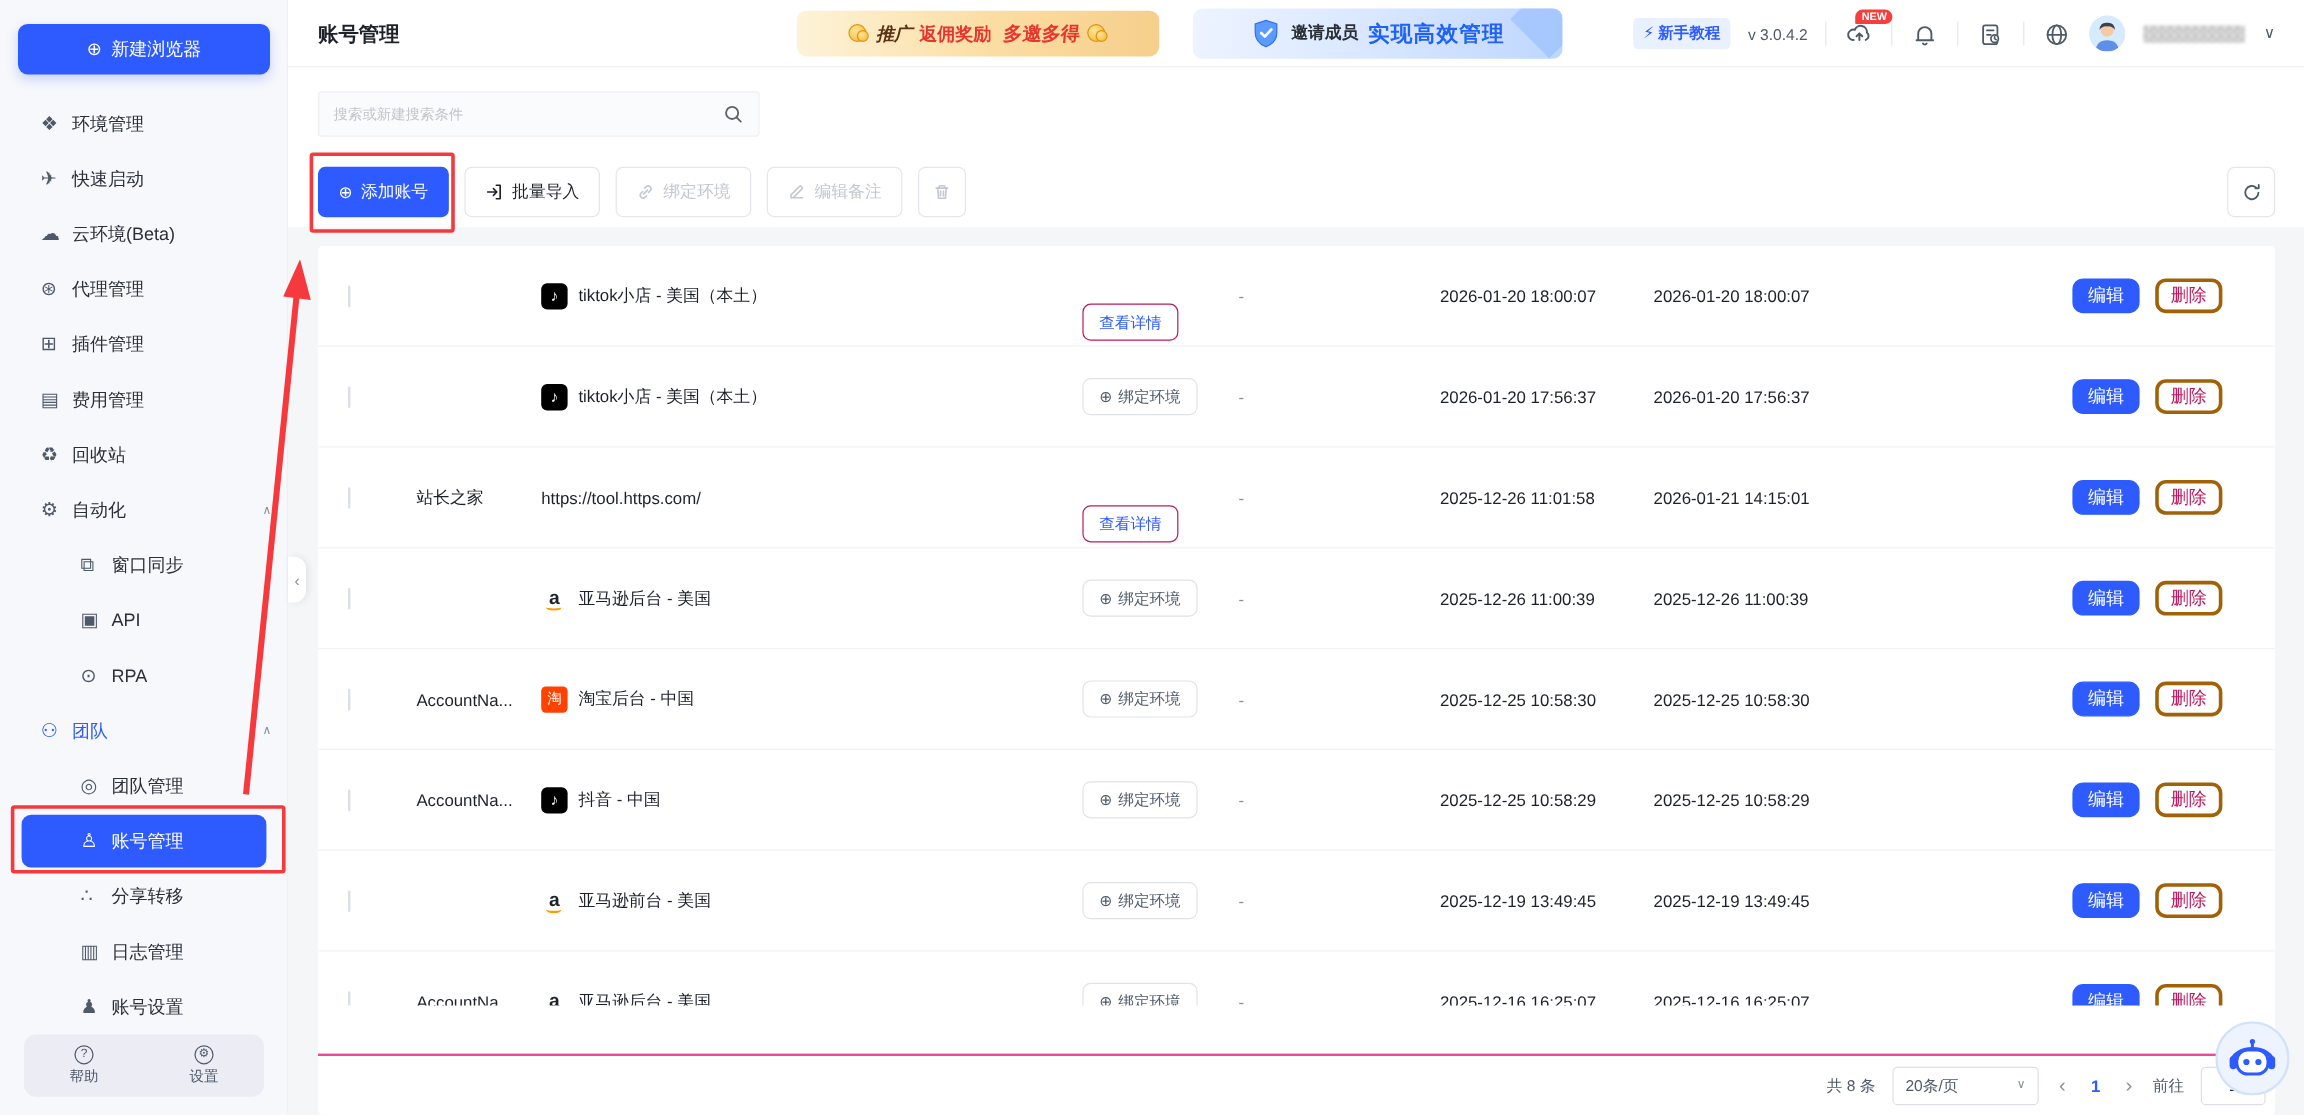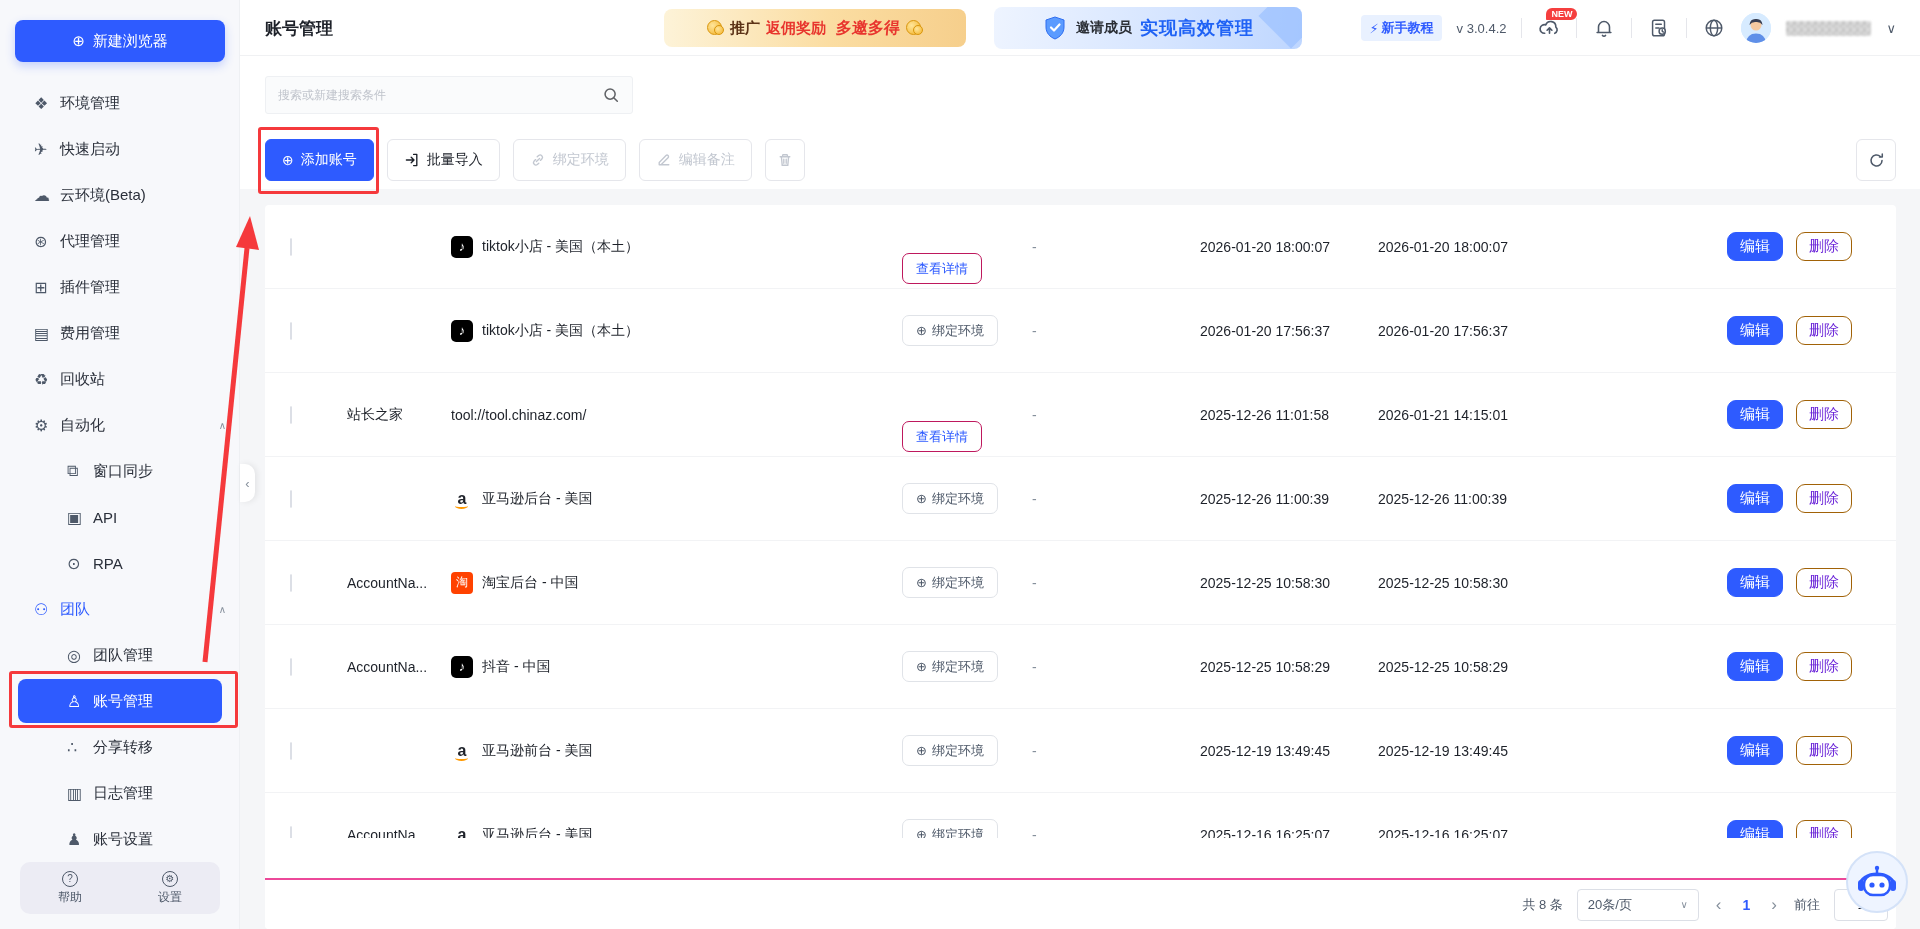--- a/index.html
+++ b/index.html
@@ -28,35 +28,35 @@
 
   
   .main { position:absolute; left:240px; top:0; width:1680px; height:929px; background:#f5f6f8; }
   .topbar { position:relative; height:56px; background:#fff; border-bottom:1px solid #f0f1f3; }
   .page-title { position:absolute; left:25px; top:17px; font-size:17px; font-weight:700; }
 
   .banner1 { position:absolute; left:424px; top:9px; width:302px; height:38px; border-radius:8px;
     background:linear-gradient(90deg,#fdf3d8,#fbdda2 55%,#f6cf8c); display:flex; align-items:center; justify-content:center; gap:6px; cursor:pointer; overflow:hidden; }
   .coin { width:15px; height:15px; border-radius:50%; background:radial-gradient(circle at 35% 35%,#ffe59a,#f3b229); border:1px solid #d9960c; display:inline-block; }
   .coin.small { width:10px; height:10px; margin-left:-8px; margin-top:8px; }
-  .b1-t1 { color:#5c3317; font-weight:900; font-size:15px; }
+  .b1-t1 { color:#5c3317; font-weight:900; font-size:15px;font-style:italic; }
   .b1-t2 { color:#e8352e; font-weight:900; font-size:15px; }
   .b1-t3 { color:#e8352e; font-weight:900; font-size:16px; transform:skewX(-5deg); display:inline-block; margin-left:4px; }
 
   .banner2 { position:absolute; left:754px; top:7px; width:308px; height:42px; border-radius:8px;
     background:linear-gradient(100deg,#eef4ff,#d6e5ff 55%,#bed6ff); display:flex; align-items:center; justify-content:center; gap:8px; cursor:pointer; overflow:hidden; }
   .banner2::after { content:""; position:absolute; right:-12px; top:-14px; width:46px; height:46px; background:#8fb9ff; transform:rotate(45deg); opacity:.55; }
   .b2-t1 { color:#2b2f36; font-weight:700; font-size:14px; }
   .b2-t2 { color:#1f62f5; font-weight:800; font-size:18px; letter-spacing:1px; }
 
   .top-right { position:absolute; right:24px; top:0; height:56px; display:flex; align-items:center; gap:15px; }
   .tut-badge { background:#e9f1ff; color:#2e5bff; font-weight:700; font-size:13px; border-radius:4px; padding:4px 8px; display:flex; align-items:center; gap:3px; cursor:pointer; }
   .version { color:#4e5969; font-size:13px; }
   .vdiv { width:1px; height:20px; background:#e5e6eb; }
-  .hicon { width:24px; height:24px; display:flex; align-items:center; justify-content:center; cursor:pointer; position:relative; }
+  .hicon { width:24px; height:24px; display:flex; align-items:flex-end; justify-content:center; cursor:pointer; position:relative; }
   .new-badge { position:absolute; top:-8px; right:-16px; background:#f53f3f; color:#fff; font-size:9px; font-weight:800; border-radius:8px 8px 8px 1px; padding:1px 5px; }
   .avatar { width:30px; height:30px; border-radius:50%; overflow:hidden; background:#d7ebff; cursor:pointer; }
   .redact { background:conic-gradient(#dcdcdc 25%,#cccccc 0 50%,#d6d6d6 0 75%,#c6c6c6 0); background-size:7px 7px; filter:blur(1.2px); border-radius:2px; }
   .name-redact { width:85px; height:15px; }
 
   
   .search-row { background:#fff; padding:20px 0 6px 25px; }
   .search-box { width:368px; height:38px; background:#fafbfc; border:1px solid #eef0f3; border-radius:3px; display:flex; align-items:center; padding:0 12px; }
   .search-box input { flex:1; border:none; outline:none; background:transparent; font-size:12px; color:#6d28d9; font-family:inherit; }
   .search-box input::placeholder { color:#c0c4cc; }
@@ -82,21 +82,21 @@
   .picon.amazon i { position:absolute; left:4px; bottom:1px; width:13px; height:6px; border:0; border-bottom:2px solid #ff9900; border-radius:50%; }
   .env-btn { display:inline-flex; align-items:center; gap:5px; height:31px; padding:0 13px; border-radius:7px; font-size:13px; background:#fff; cursor:pointer; font-family:inherit; }
   .env-btn.view { border:1px solid #be185d; color:#2e5bff;margin-top:44px; }
   .env-btn.bind { border:1px solid #e0e3e8; color:#4e5969; }
   .note-dash { color:#86909c; }
   .acct-redact { width:110px; height:16px; }
   .adder-redact { width:48px; height:14px; }
   .ops { display:flex; gap:13px; }
   .op-btn { width:56px; height:29px; border-radius:9px; font-size:15px; display:flex; align-items:center; justify-content:center; cursor:pointer; font-family:inherit; }
   .op-btn.edit { background:#2e5bff; color:#fff; border:1px solid #2e5bff; }
-  .op-btn.del { background:#fff; color:#6d28d9; border:1px solid #a16207; }
+  .op-btn.del { background:#fff; color:#be185d; border:3px solid #a16207; }
 
   
   .pagination { position:absolute; left:0; bottom:0; width:100%; height:51px; background:#fff; border-top:2px solid #ec4899;
     display:flex; align-items:center; justify-content:flex-end; padding-right:8px; gap:14px; font-size:13px; color:#4e5969; }
   .page-size { width:122px; height:32px; border:1px solid #dcdfe6; border-radius:4px; display:flex; align-items:center; justify-content:space-between; padding:0 10px; cursor:pointer; background:#fff; }
   .pg-arrow { color:#86909c; font-size:17px; cursor:pointer; padding:0 3px; }
   .pg-cur { color:#2e5bff; font-weight:700; font-size:14px; padding:0 4px; }
   .goto-input { width:54px; height:32px; border:1px solid #dcdfe6; border-radius:4px; text-align:center; font-size:13px; color:#1d2129; outline:none; font-family:inherit; }
 
   
@@ -353,21 +353,21 @@
             <div><span class="redact adder-redact"></span></div>
             <div class="ops">
               <button class="op-btn edit">编辑</button>
               <button class="op-btn del">删除</button>
             </div>
           </div>
           <div class="grid-row trow">
             <div><span class="cb"></span></div>
             <div>站长之家</div>
             <div class="cell-platform">
-              <span>tool://tool.chinaz.com/</span>
+              <span>https://tool.https.com/</span>
             </div>
             <div><span class="redact acct-redact"></span></div>
             <div><button class="env-btn view">查看详情</button></div>
             <div class="note-dash">-</div>
             <div>2025-12-26 11:01:58</div>
             <div>2026-01-21 14:15:01</div>
             <div><span class="redact adder-redact"></span></div>
             <div class="ops">
               <button class="op-btn edit">编辑</button>
               <button class="op-btn del">删除</button>

